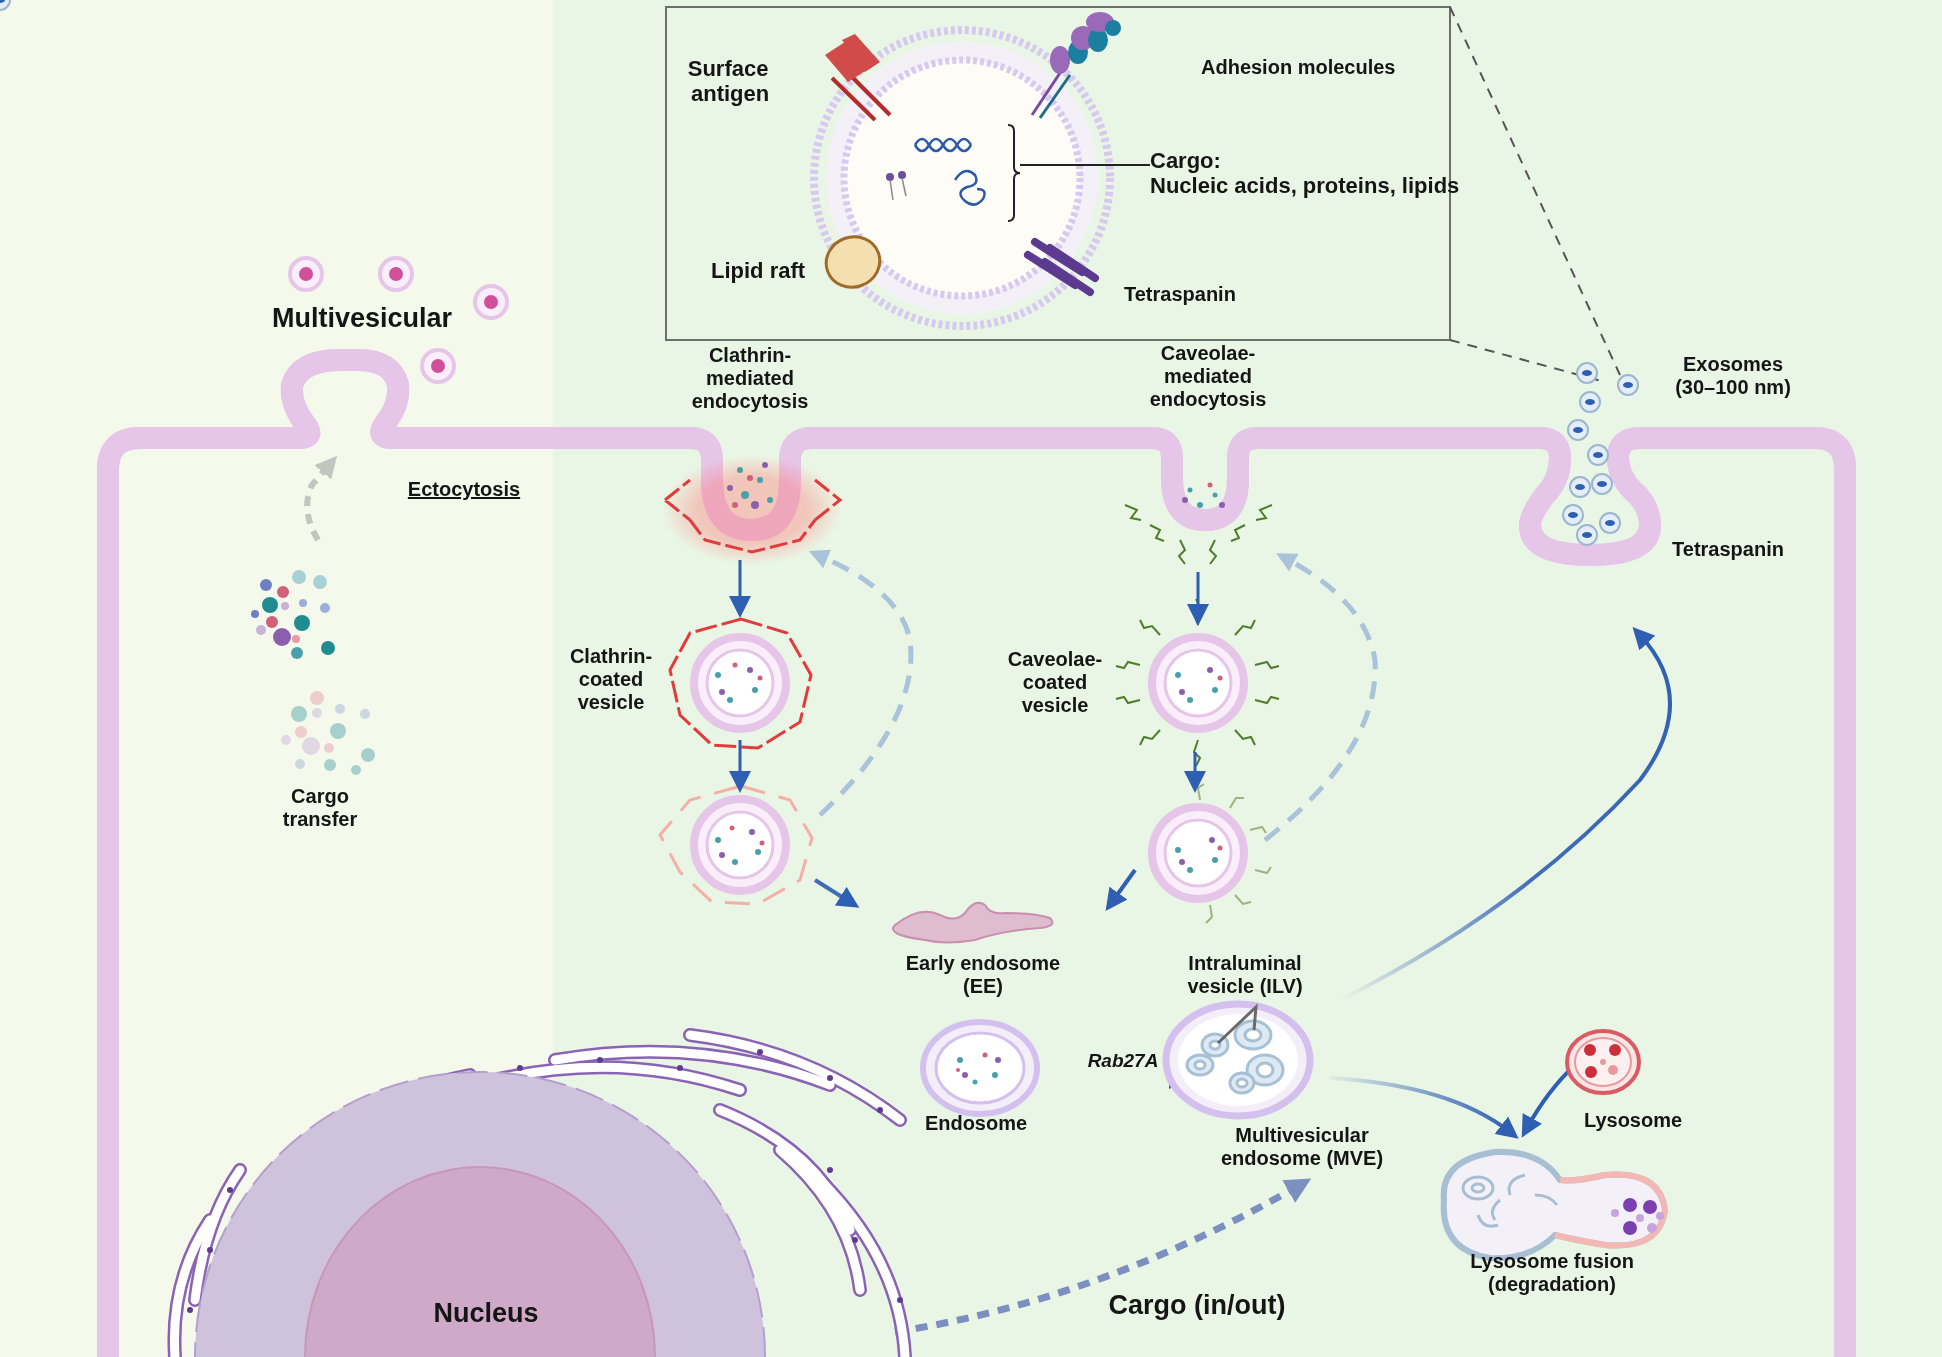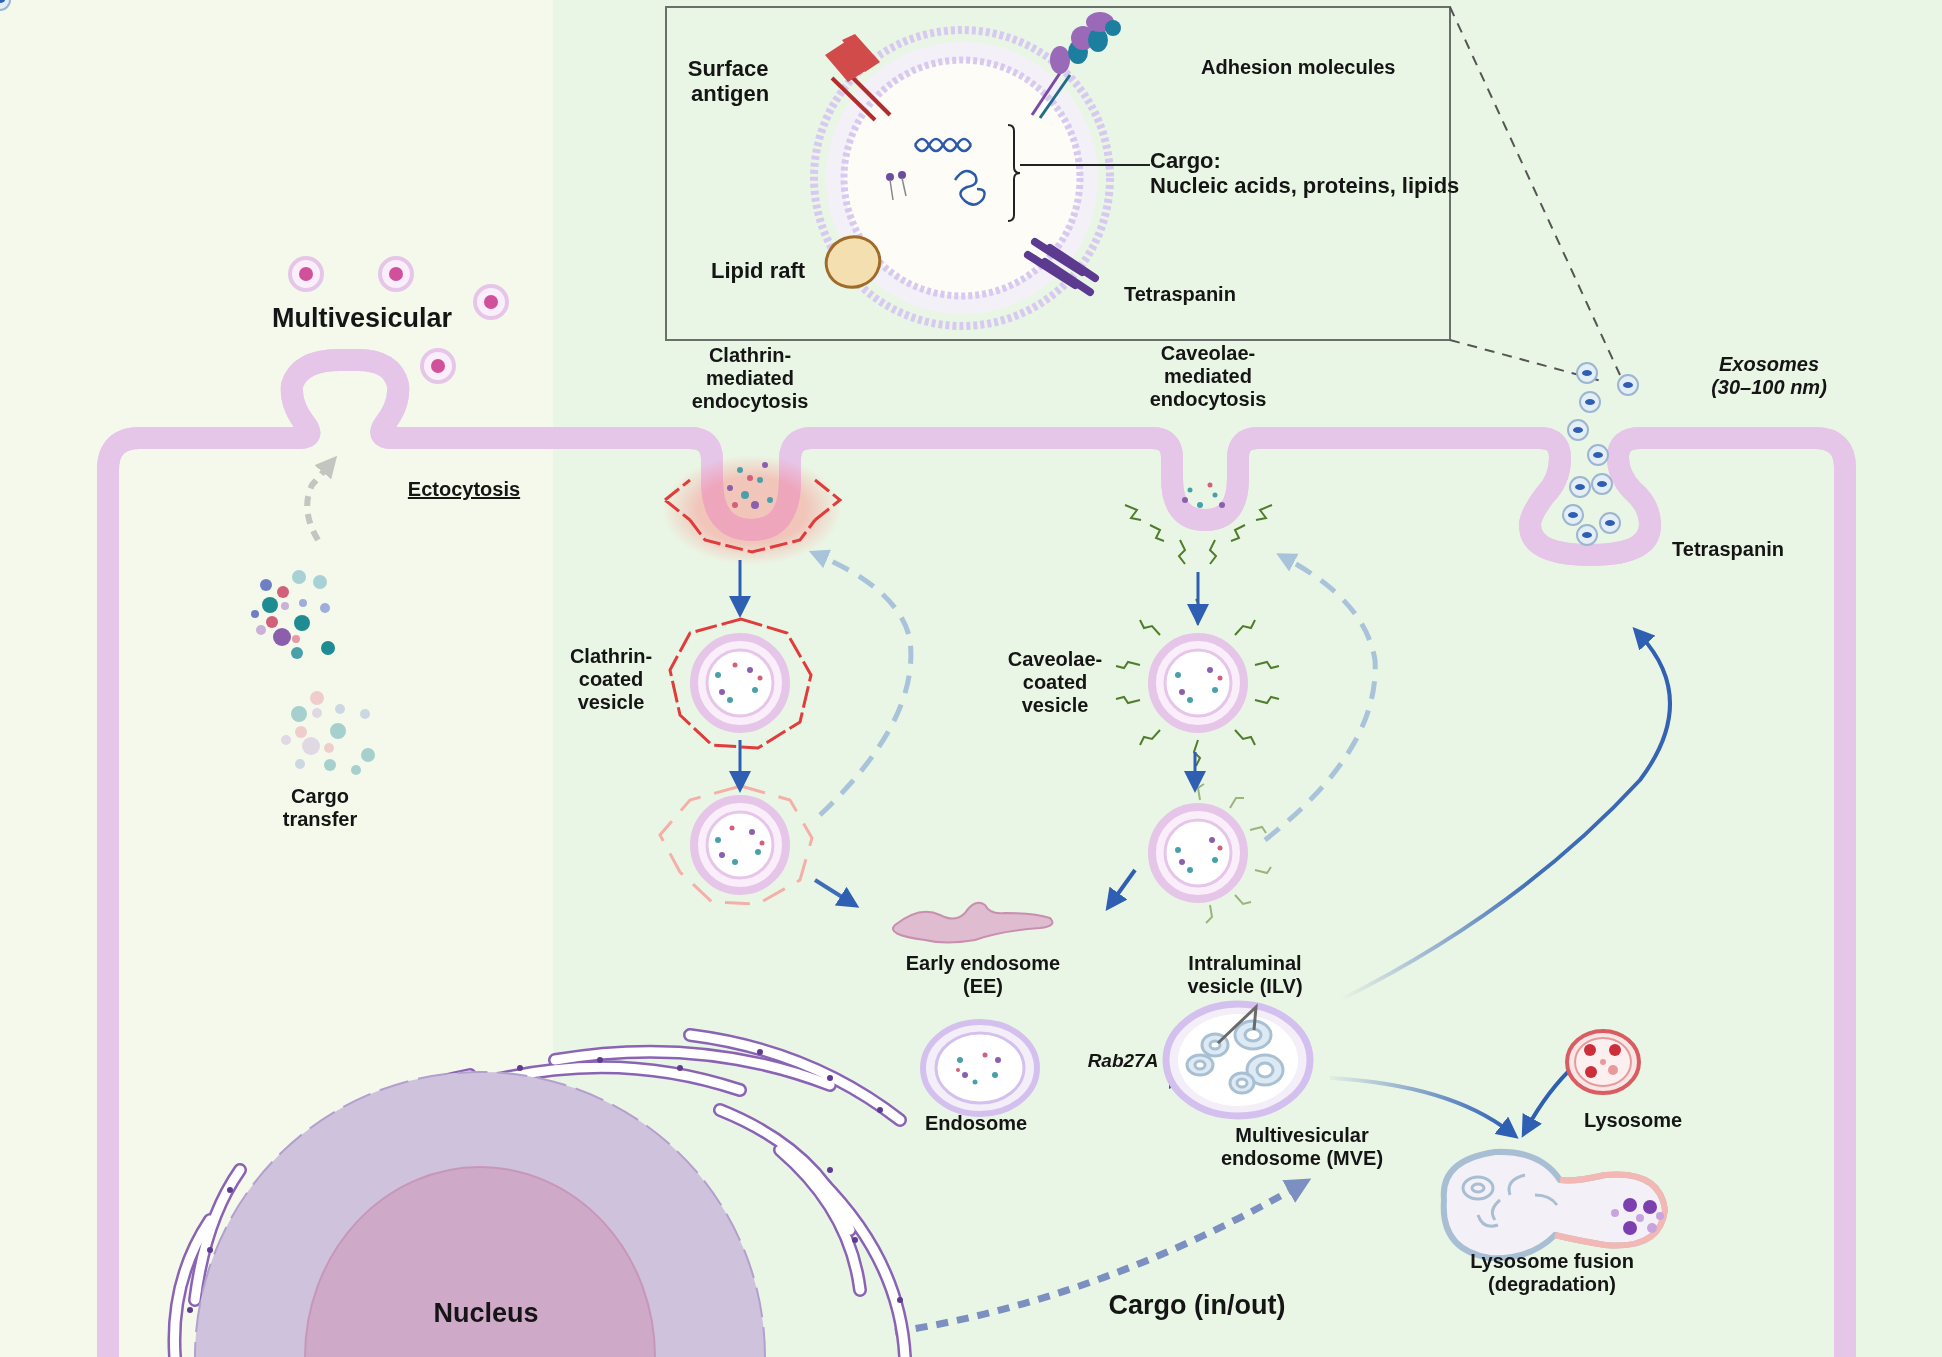--- a/index.html
+++ b/index.html
@@ -488,21 +488,21 @@
 <div class="lbl f24" style="left:750px;top:344px;">
   <span class="line">Clathrin-</span>
   <span class="line">mediated</span>
   <span class="line">endocytosis</span>
 </div>
 <div class="lbl f24" style="left:1208px;top:342px;">
   <span class="line">Caveolae-</span>
   <span class="line">mediated</span>
   <span class="line">endocytosis</span>
 </div>
-<div class="lbl f24" style="left:1769px;top:353px;font-style:italic;">
+<div class="lbl f24" style="left:1733px;top:353px;">
   <span class="line">Exosomes</span>
   <span class="line">(30–100 nm)</span>
 </div>
 <div class="lbl f24" style="left:1728px;top:538px;">Tetraspanin</div>
 
 <div class="lbl f24" style="left:611px;top:645px;">
   <span class="line">Clathrin-</span>
   <span class="line">coated</span>
   <span class="line">vesicle</span>
 </div>

